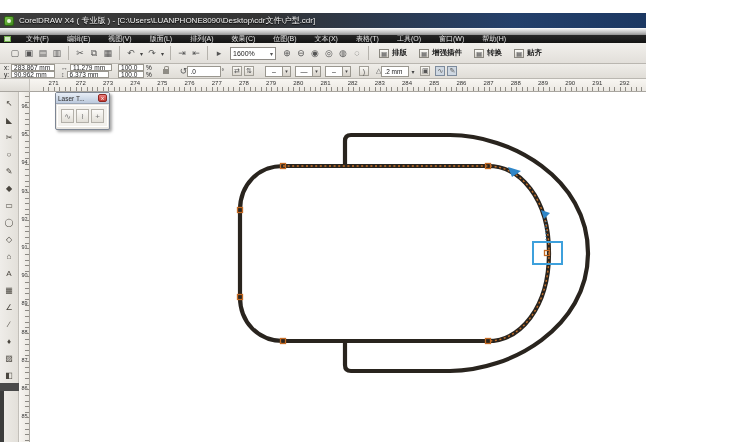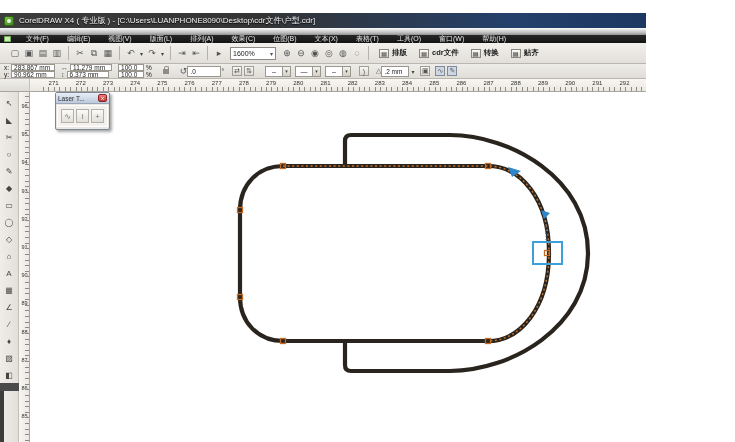--- a/index.html
+++ b/index.html
@@ -193,21 +193,21 @@
         <span class="tb-icon">◌</span>
       </div>
     <span class="tb-sep"></span>
     <div style="display:flex">
         <span class="tb-labeled">
         <span class="mini-ic">▤</span>
         <span>排版</span>
       </span>
         <span class="tb-labeled">
         <span class="mini-ic">▤</span>
-        <span>cdr文件</span>
+        <span>增强插件</span>
       </span>
         <span class="tb-labeled">
         <span class="mini-ic">▤</span>
         <span>转换</span>
       </span>
         <span class="tb-labeled">
         <span class="mini-ic">▤</span>
         <span>贴齐</span>
       </span>
       </div>

